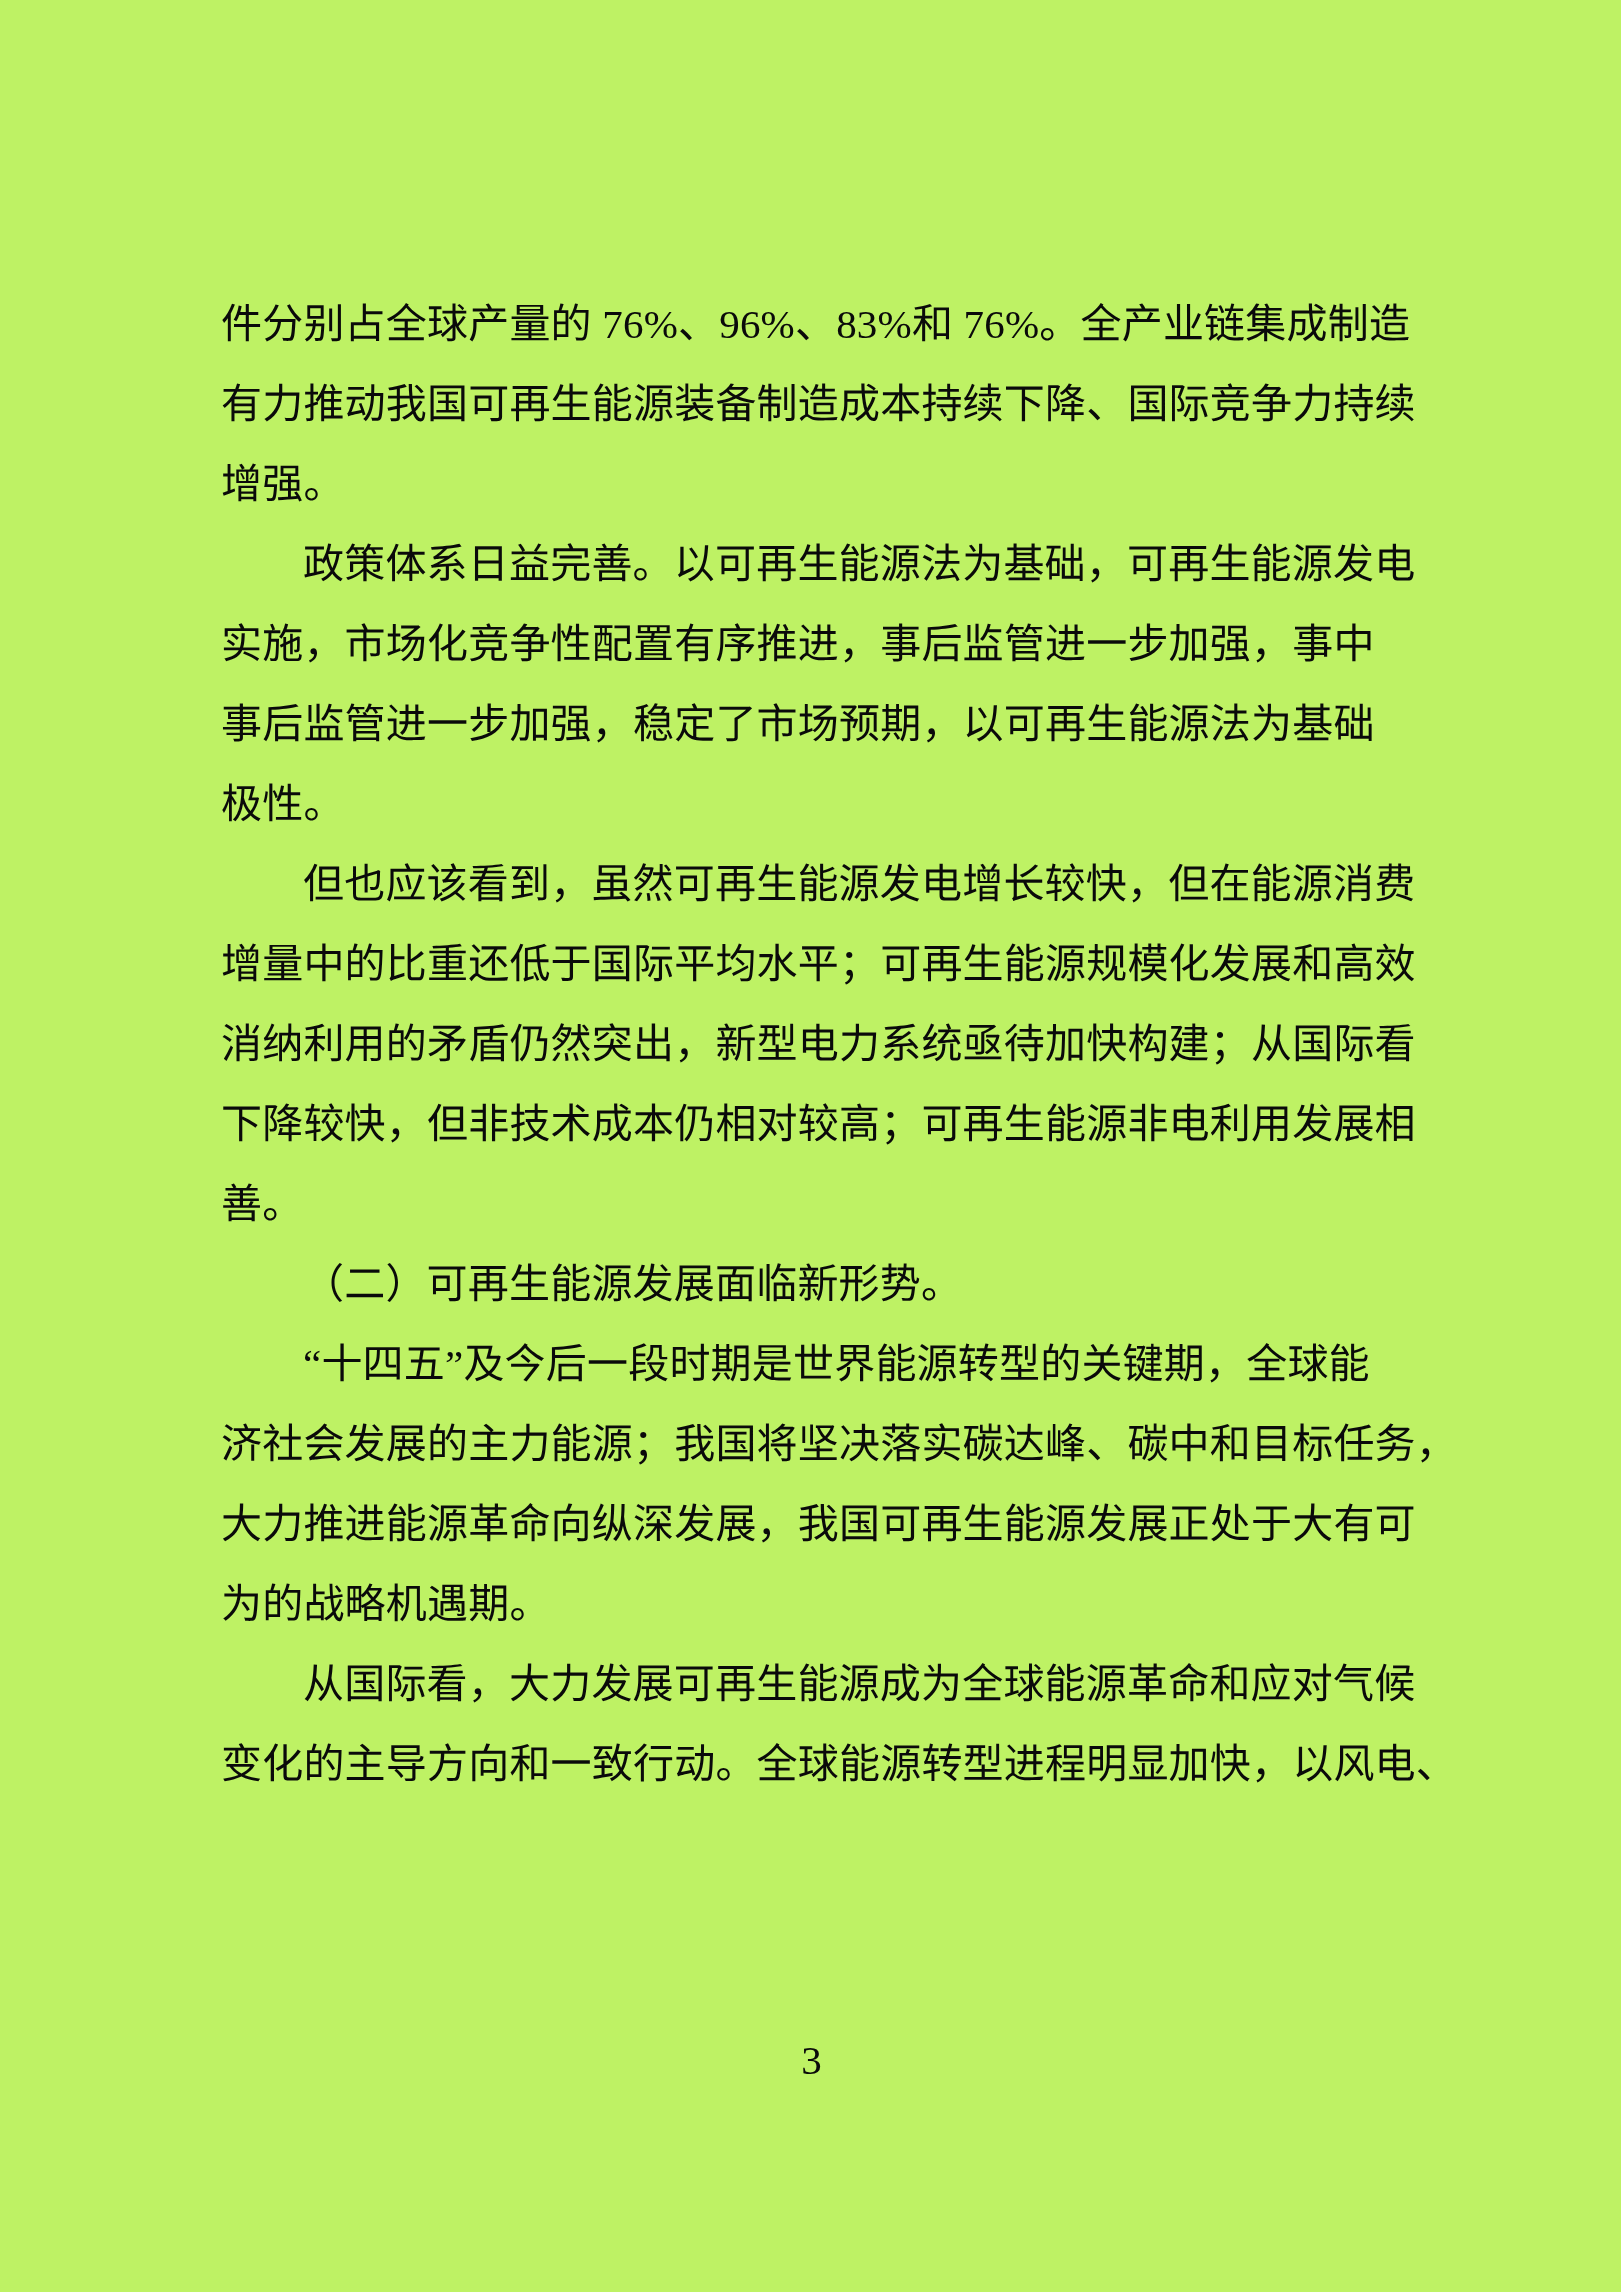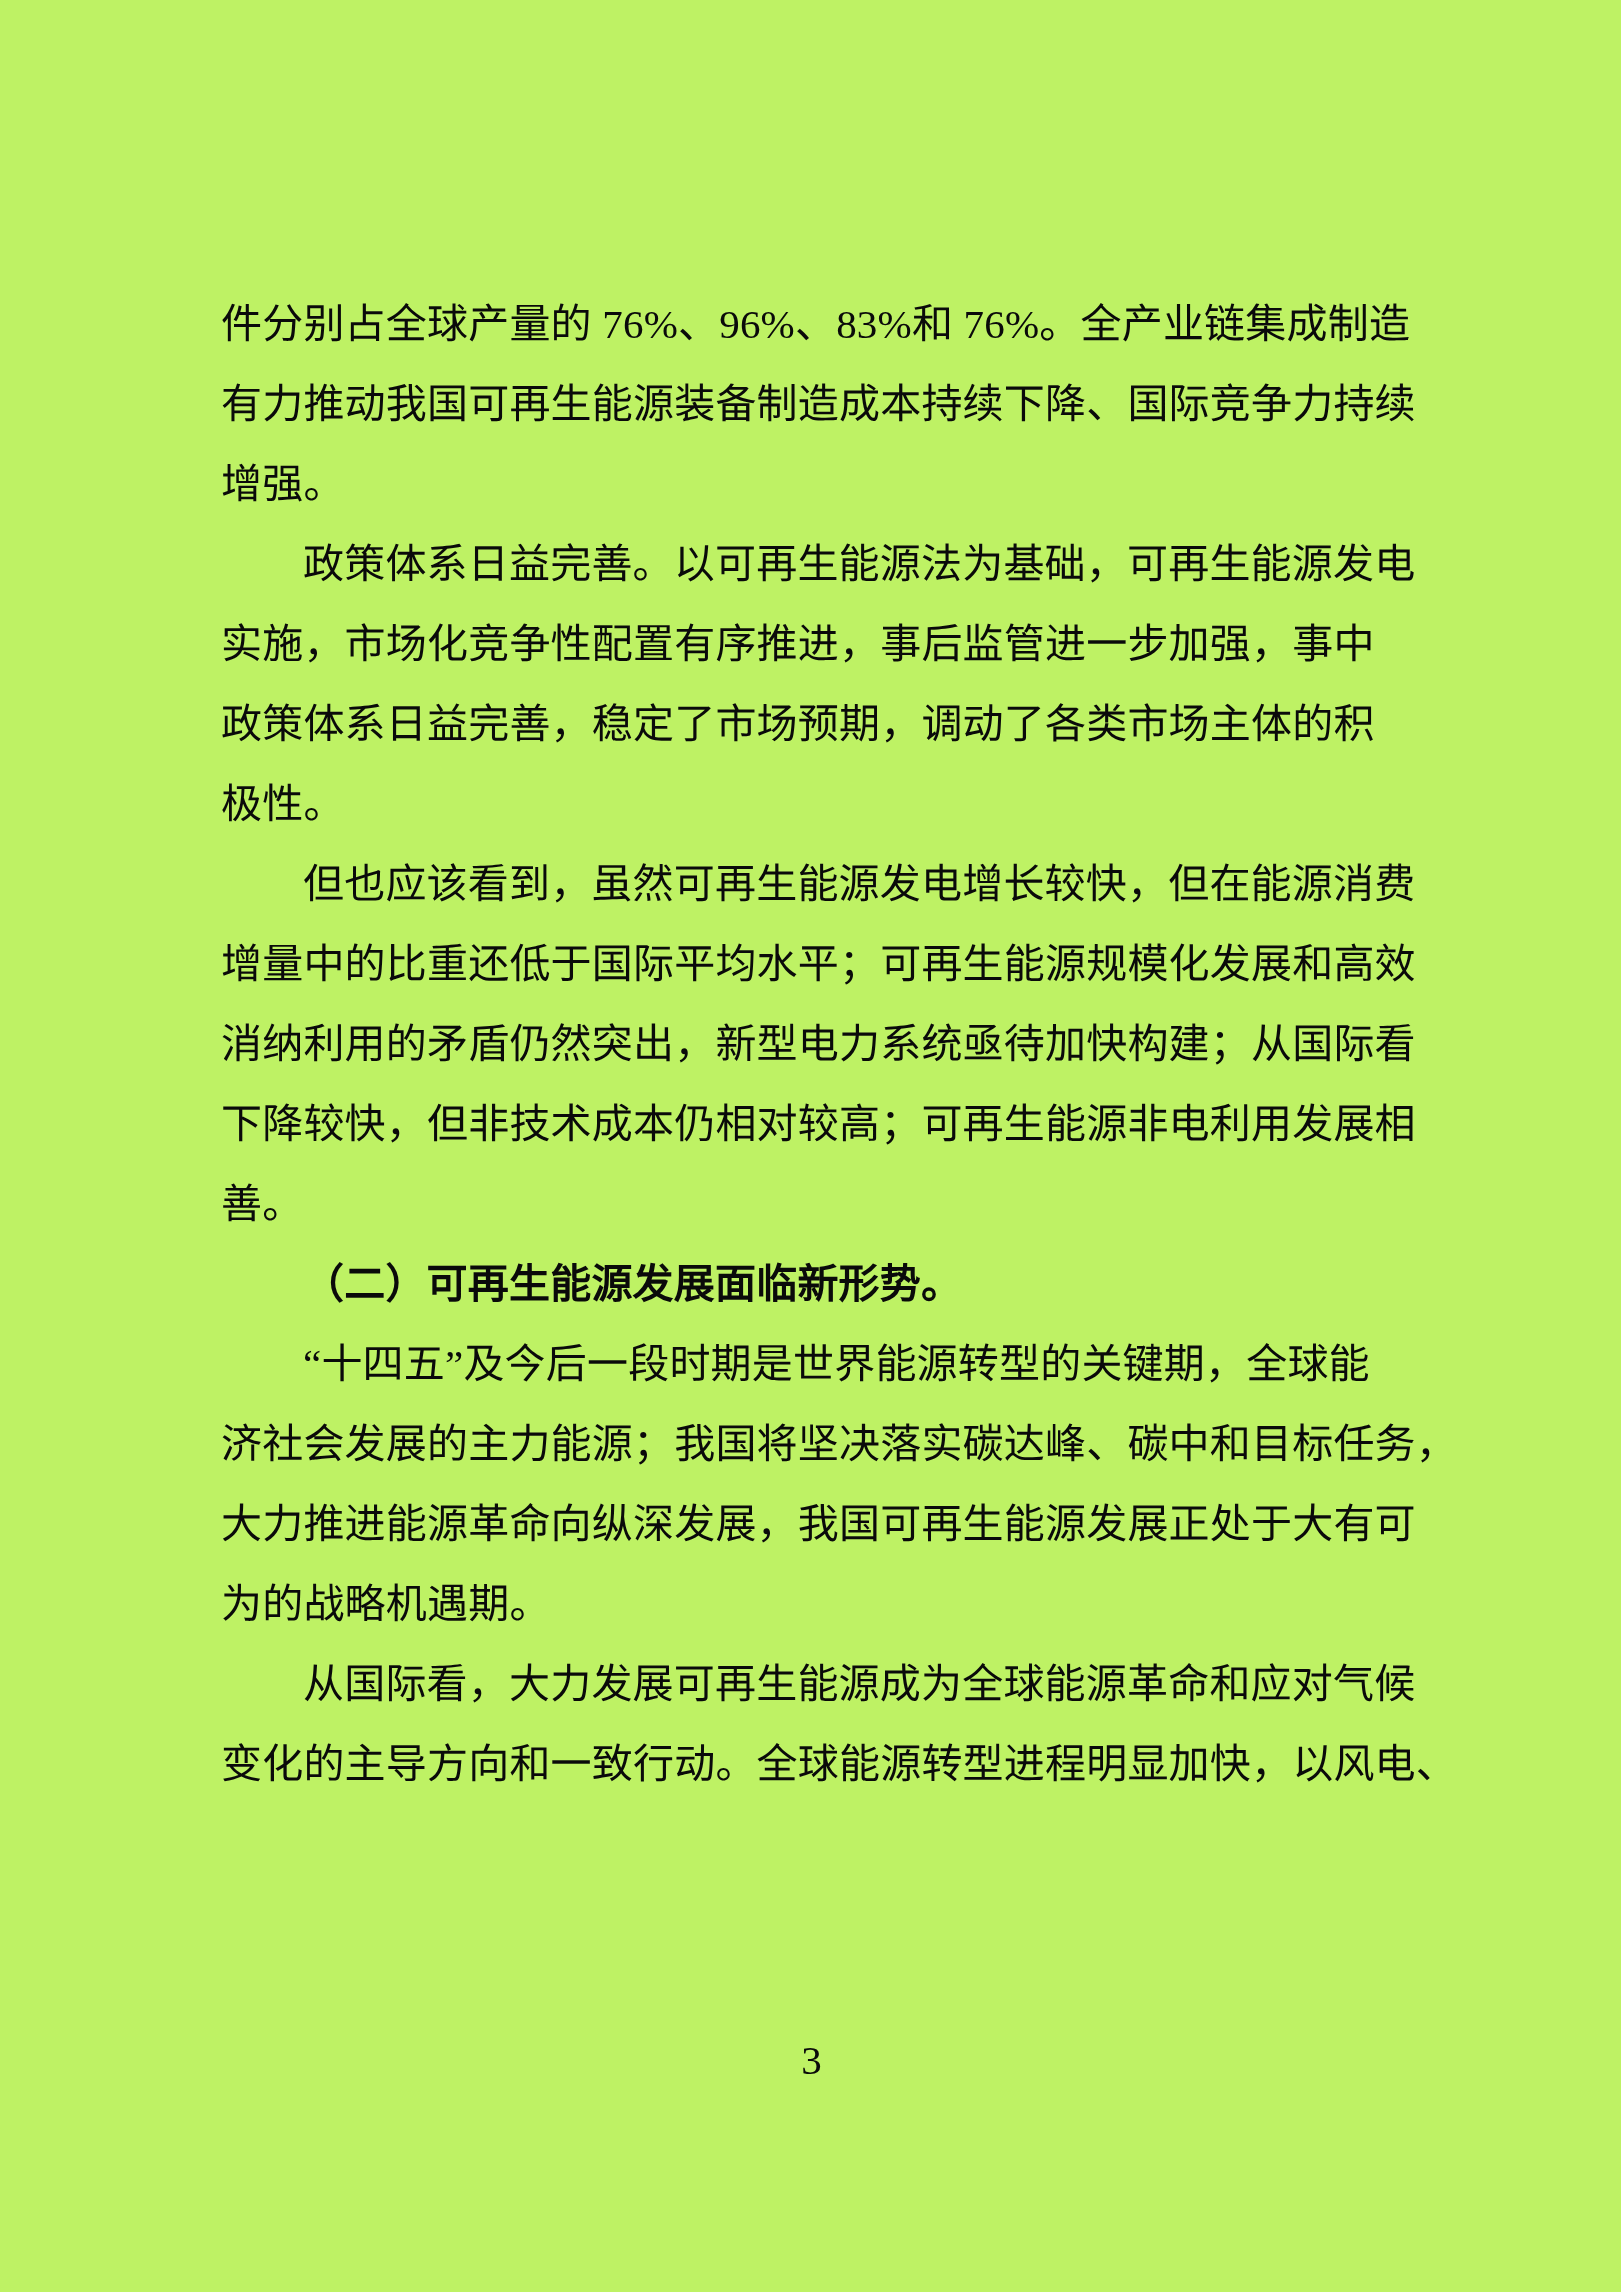--- a/index.html
+++ b/index.html
@@ -31,21 +31,21 @@
     font-size: 41px;
     line-height: 80px;
     height: 80px;
     white-space: nowrap;
     letter-spacing: 0.2px;
   }
   .line.indent {
     text-indent: 82px;
   }
   .paragraph.heading .line {
-    font-weight: 700;
+    font-weight: 400;
   }
   .lead-in {
     font-weight: 500;
   }
   .page-number {
     position: absolute;
     left: 221px;
     top: 2031px;
     width: 1181px;
     text-align: center;
@@ -59,21 +59,21 @@
 <div class="page">
   <div class="text-block" id="text-block">
       <div class="paragraph">
         <div class="line">件分别占全球产量的 76%、96%、83%和 76%。全产业链集成制造</div>
         <div class="line">有力推动我国可再生能源装备制造成本持续下降、国际竞争力持续</div>
         <div class="line">增强。</div>
       </div>
       <div class="paragraph">
         <div class="line indent"><span class="lead-in">政策体系日益完善。</span><span>以可再生能源法为基础，可再生能源发电</span></div>
         <div class="line">实施，市场化竞争性配置有序推进，事后监管进一步加强，事中</div>
-        <div class="line">政策体系日益完善，稳定了市场预期，调动了各类市场主体的积</div>
+        <div class="line">事后监管进一步加强，稳定了市场预期，以可再生能源法为基础</div>
         <div class="line">极性。</div>
       </div>
       <div class="paragraph">
         <div class="line indent">但也应该看到，虽然可再生能源发电增长较快，但在能源消费</div>
         <div class="line">增量中的比重还低于国际平均水平；可再生能源规模化发展和高效</div>
         <div class="line">消纳利用的矛盾仍然突出，新型电力系统亟待加快构建；从国际看</div>
         <div class="line">下降较快，但非技术成本仍相对较高；可再生能源非电利用发展相</div>
         <div class="line">善。</div>
       </div>
       <div class="paragraph heading">

